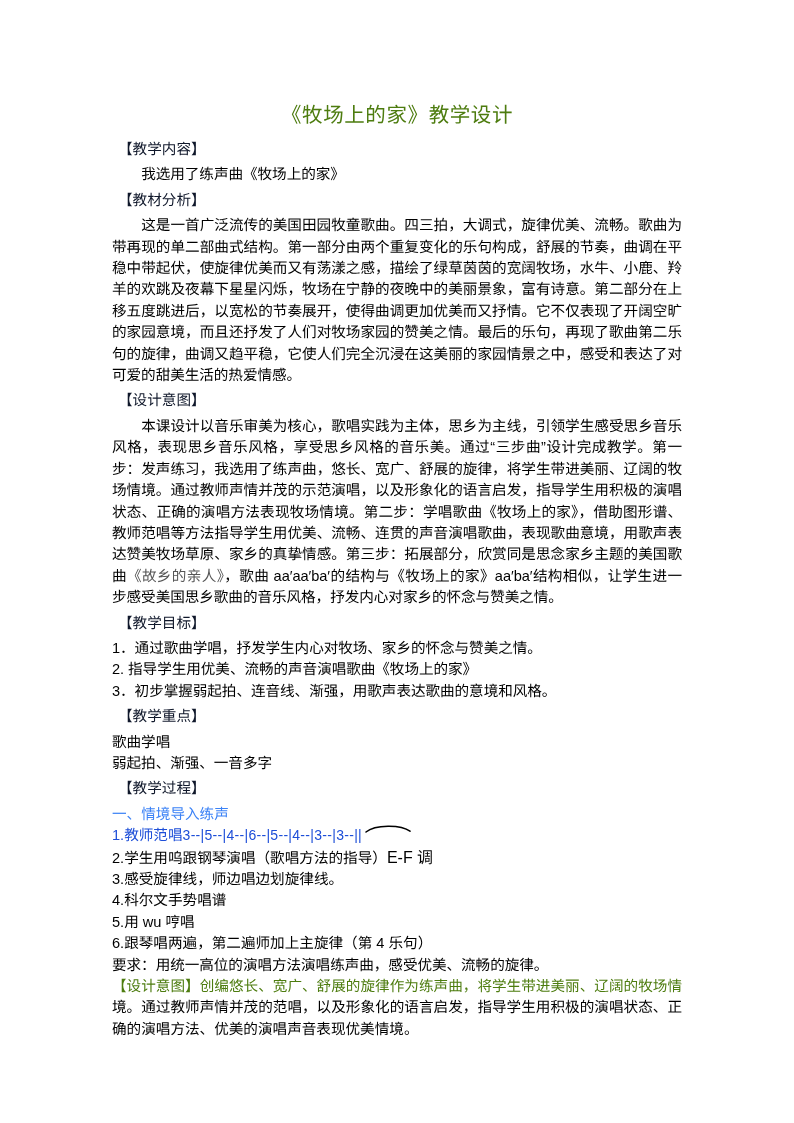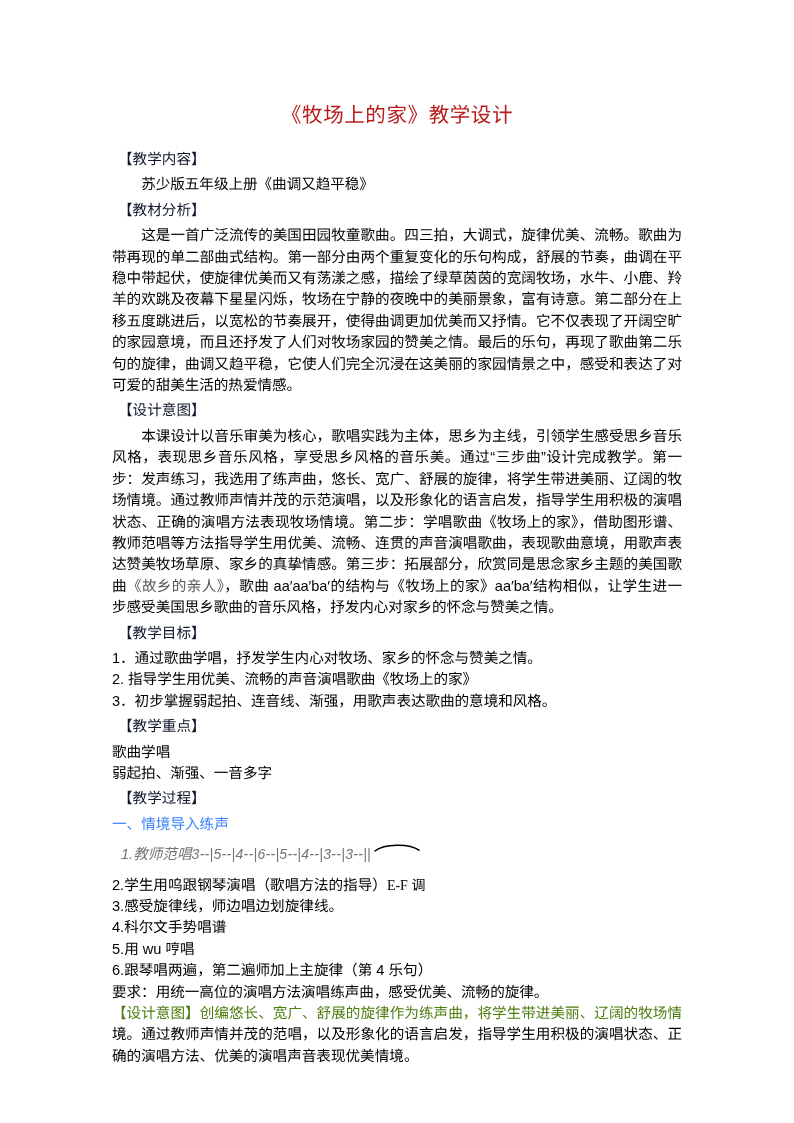--- a/index.html
+++ b/index.html
@@ -22,23 +22,23 @@
     top: 100px;
     width: 570px;
   }
 
   
   .doc-title {
     font-family: "Liberation Serif", "DejaVu Serif", serif;
     font-size: 20.5px;
     line-height: 30px;
     text-align: center;
-    color: #b91c1c;
+    color: #4d7c0f;
     letter-spacing: 0.6px;
-    margin: 0 0 19px 0;
+    margin: 0 0 9px 0;
     font-weight: normal;
   }
 
   
   .sec-head {
     font-family: "Liberation Serif", "DejaVu Serif", serif;
     font-size: 14.6px;
     line-height: 21.4px;
     color: #0f172a;
     margin: 4px;
@@ -93,34 +93,33 @@
   
   .num-line {
     font-family: "Liberation Sans", "DejaVu Sans", sans-serif;
     font-size: 14.6px;
     line-height: 21.4px;
     color: #000000;
     margin: 0;
     white-space: nowrap;
   }
   .latin {
-    font-family: Liberation Serif, serif;
-    font-size: 14px;
+    font-family: Liberation Sans, sans-serif;
+    font-size: 16px;
   }
 
   
   .notation-row {
     position: relative;
     font-family: "Liberation Sans", "DejaVu Sans", sans-serif;
     font-size: 14.6px;
     line-height: 21.4px;
     white-space: nowrap;
-    color: #737373;
-    margin: 9px;
-    font-style: italic;
+    color: #1d4ed8;
+    margin: 0;
   }
   .notes {
     font-family: "Liberation Sans", "DejaVu Sans", sans-serif;
     font-size: 14px;
     letter-spacing: 0.3px;
   }
   .slur {
     position: absolute;
     left: 253px;
     top: -1px;
@@ -132,21 +131,21 @@
 </style>
 </head>
 <body>
 
 <div class="page">
   <div class="content">
 
     <h1 class="doc-title">《牧场上的家》教学设计</h1>
 
     <p class="sec-head">【教学内容】</p>
-    <p class="body-p indent">苏少版五年级上册《曲调又趋平稳》</p>
+    <p class="body-p indent">我选用了练声曲《牧场上的家》</p>
 
     <p class="sec-head">【教材分析】</p>
     <p class="body-p indent">这是一首广泛流传的美国田园牧童歌曲。四三拍，大调式，旋律优美、流畅。歌曲为带再现的单二部曲式结构。第一部分由两个重复变化的乐句构成，舒展的节奏，曲调在平稳中带起伏，使旋律优美而又有荡漾之感，描绘了绿草茵茵的宽阔牧场，水牛、小鹿、羚羊的欢跳及夜幕下星星闪烁，牧场在宁静的夜晚中的美丽景象，富有诗意。第二部分在上移五度跳进后，以宽松的节奏展开，使得曲调更加优美而又抒情。它不仅表现了开阔空旷的家园意境，而且还抒发了人们对牧场家园的赞美之情。最后的乐句，再现了歌曲第二乐句的旋律，曲调又趋平稳，它使人们完全沉浸在这美丽的家园情景之中，感受和表达了对可爱的甜美生活的热爱情感。</p>
 
     <p class="sec-head">【设计意图】</p>
     <p class="body-p indent"><span>本课设计以音乐审美为核心，歌唱实践为主体，思乡为主线，引领学生感受思乡音乐风格，表现思乡音乐风格，享受思乡风格的音乐美。通过“三步曲”设计完成教学。第一步：发声练习，我选用了练声曲，悠长、宽广、舒展的旋律，将学生带进美丽、辽阔的牧场情境。通过教师声情并茂的示范演唱，以及形象化的语言启发，指导学生用积极的演唱状态、正确的演唱方法表现牧场情境。第二步：学唱歌曲《牧场上的家》，借助图形谱、教师范唱等方法指导学生用优美、流畅、连贯的声音演唱歌曲，表现歌曲意境，用歌声表达赞美牧场草原、家乡的真挚情感。第三步：拓展部分，欣赏同是思念家乡主题的美国歌曲</span><span class="serif-lite">《故乡的亲人》</span><span>，歌曲 aa′aa′ba′的结构与《牧场上的家》aa′ba′结构相似，让学生进一步感受美国思乡歌曲的音乐风格，抒发内心对家乡的怀念与赞美之情。</span></p>
 
     <p class="sec-head">【教学目标】</p>
     <p class="body-p">1．通过歌曲学唱，抒发学生内心对牧场、家乡的怀念与赞美之情。</p>
     <p class="body-p">2. 指导学生用优美、流畅的声音演唱歌曲《牧场上的家》</p>

